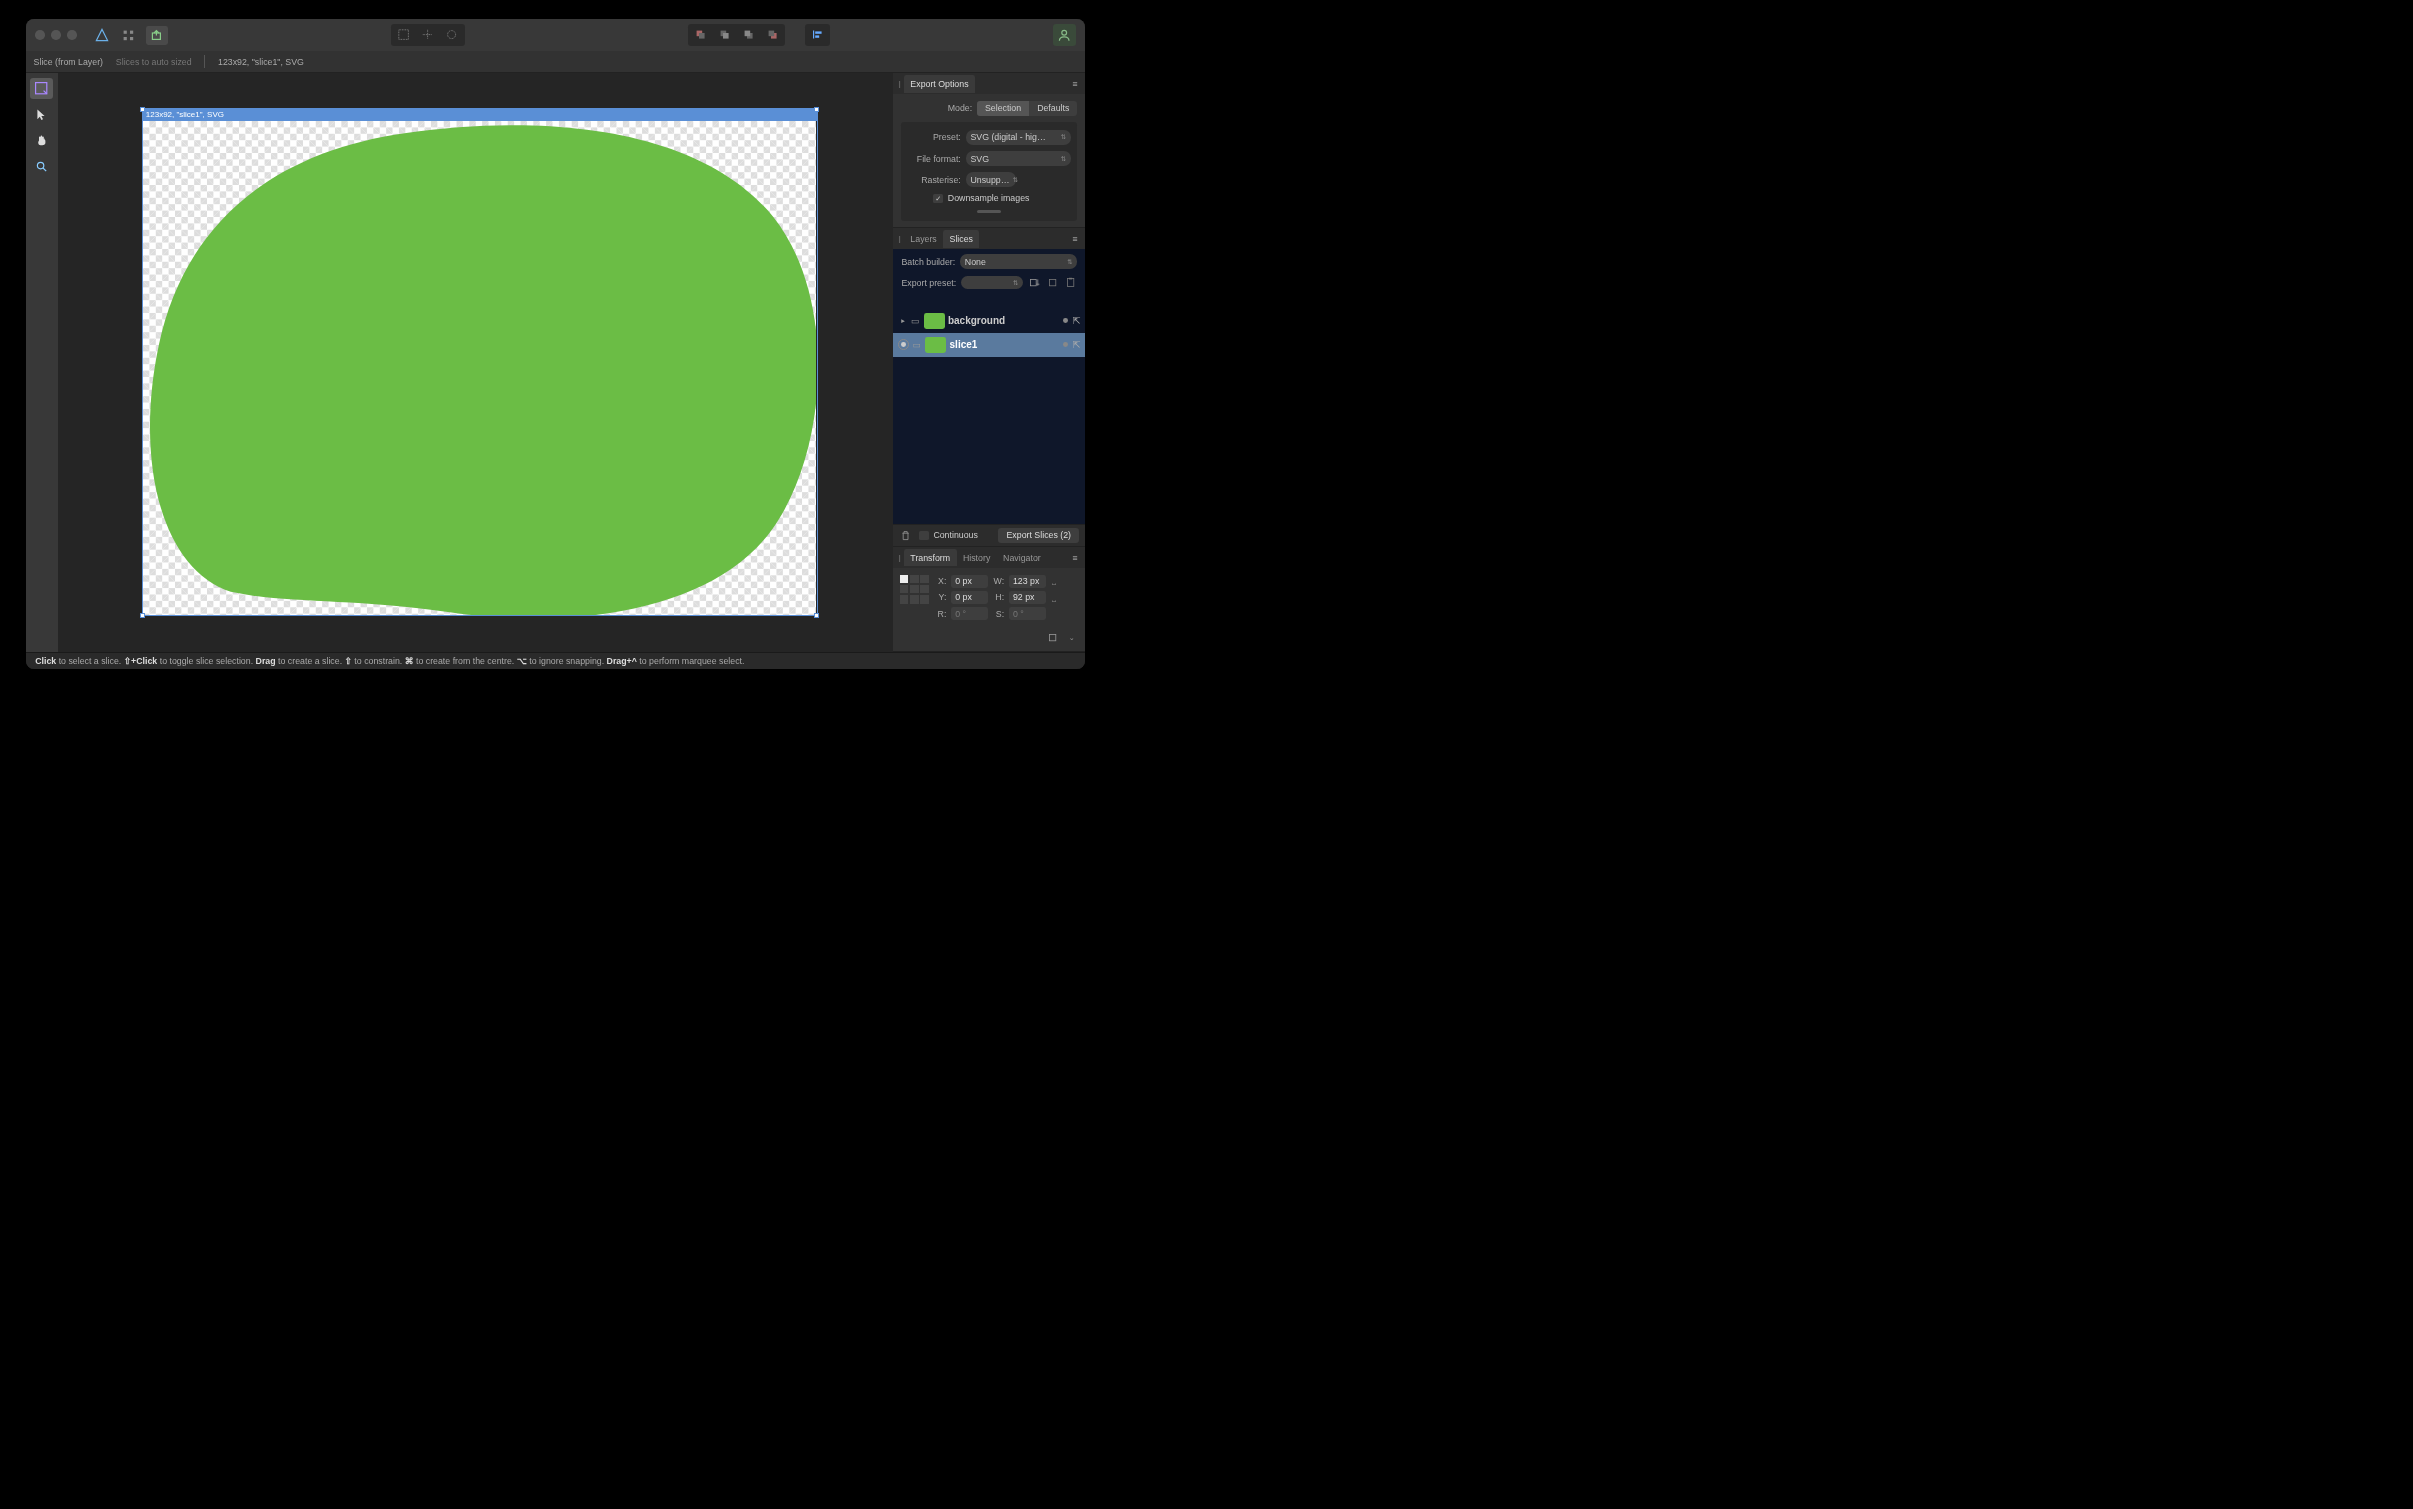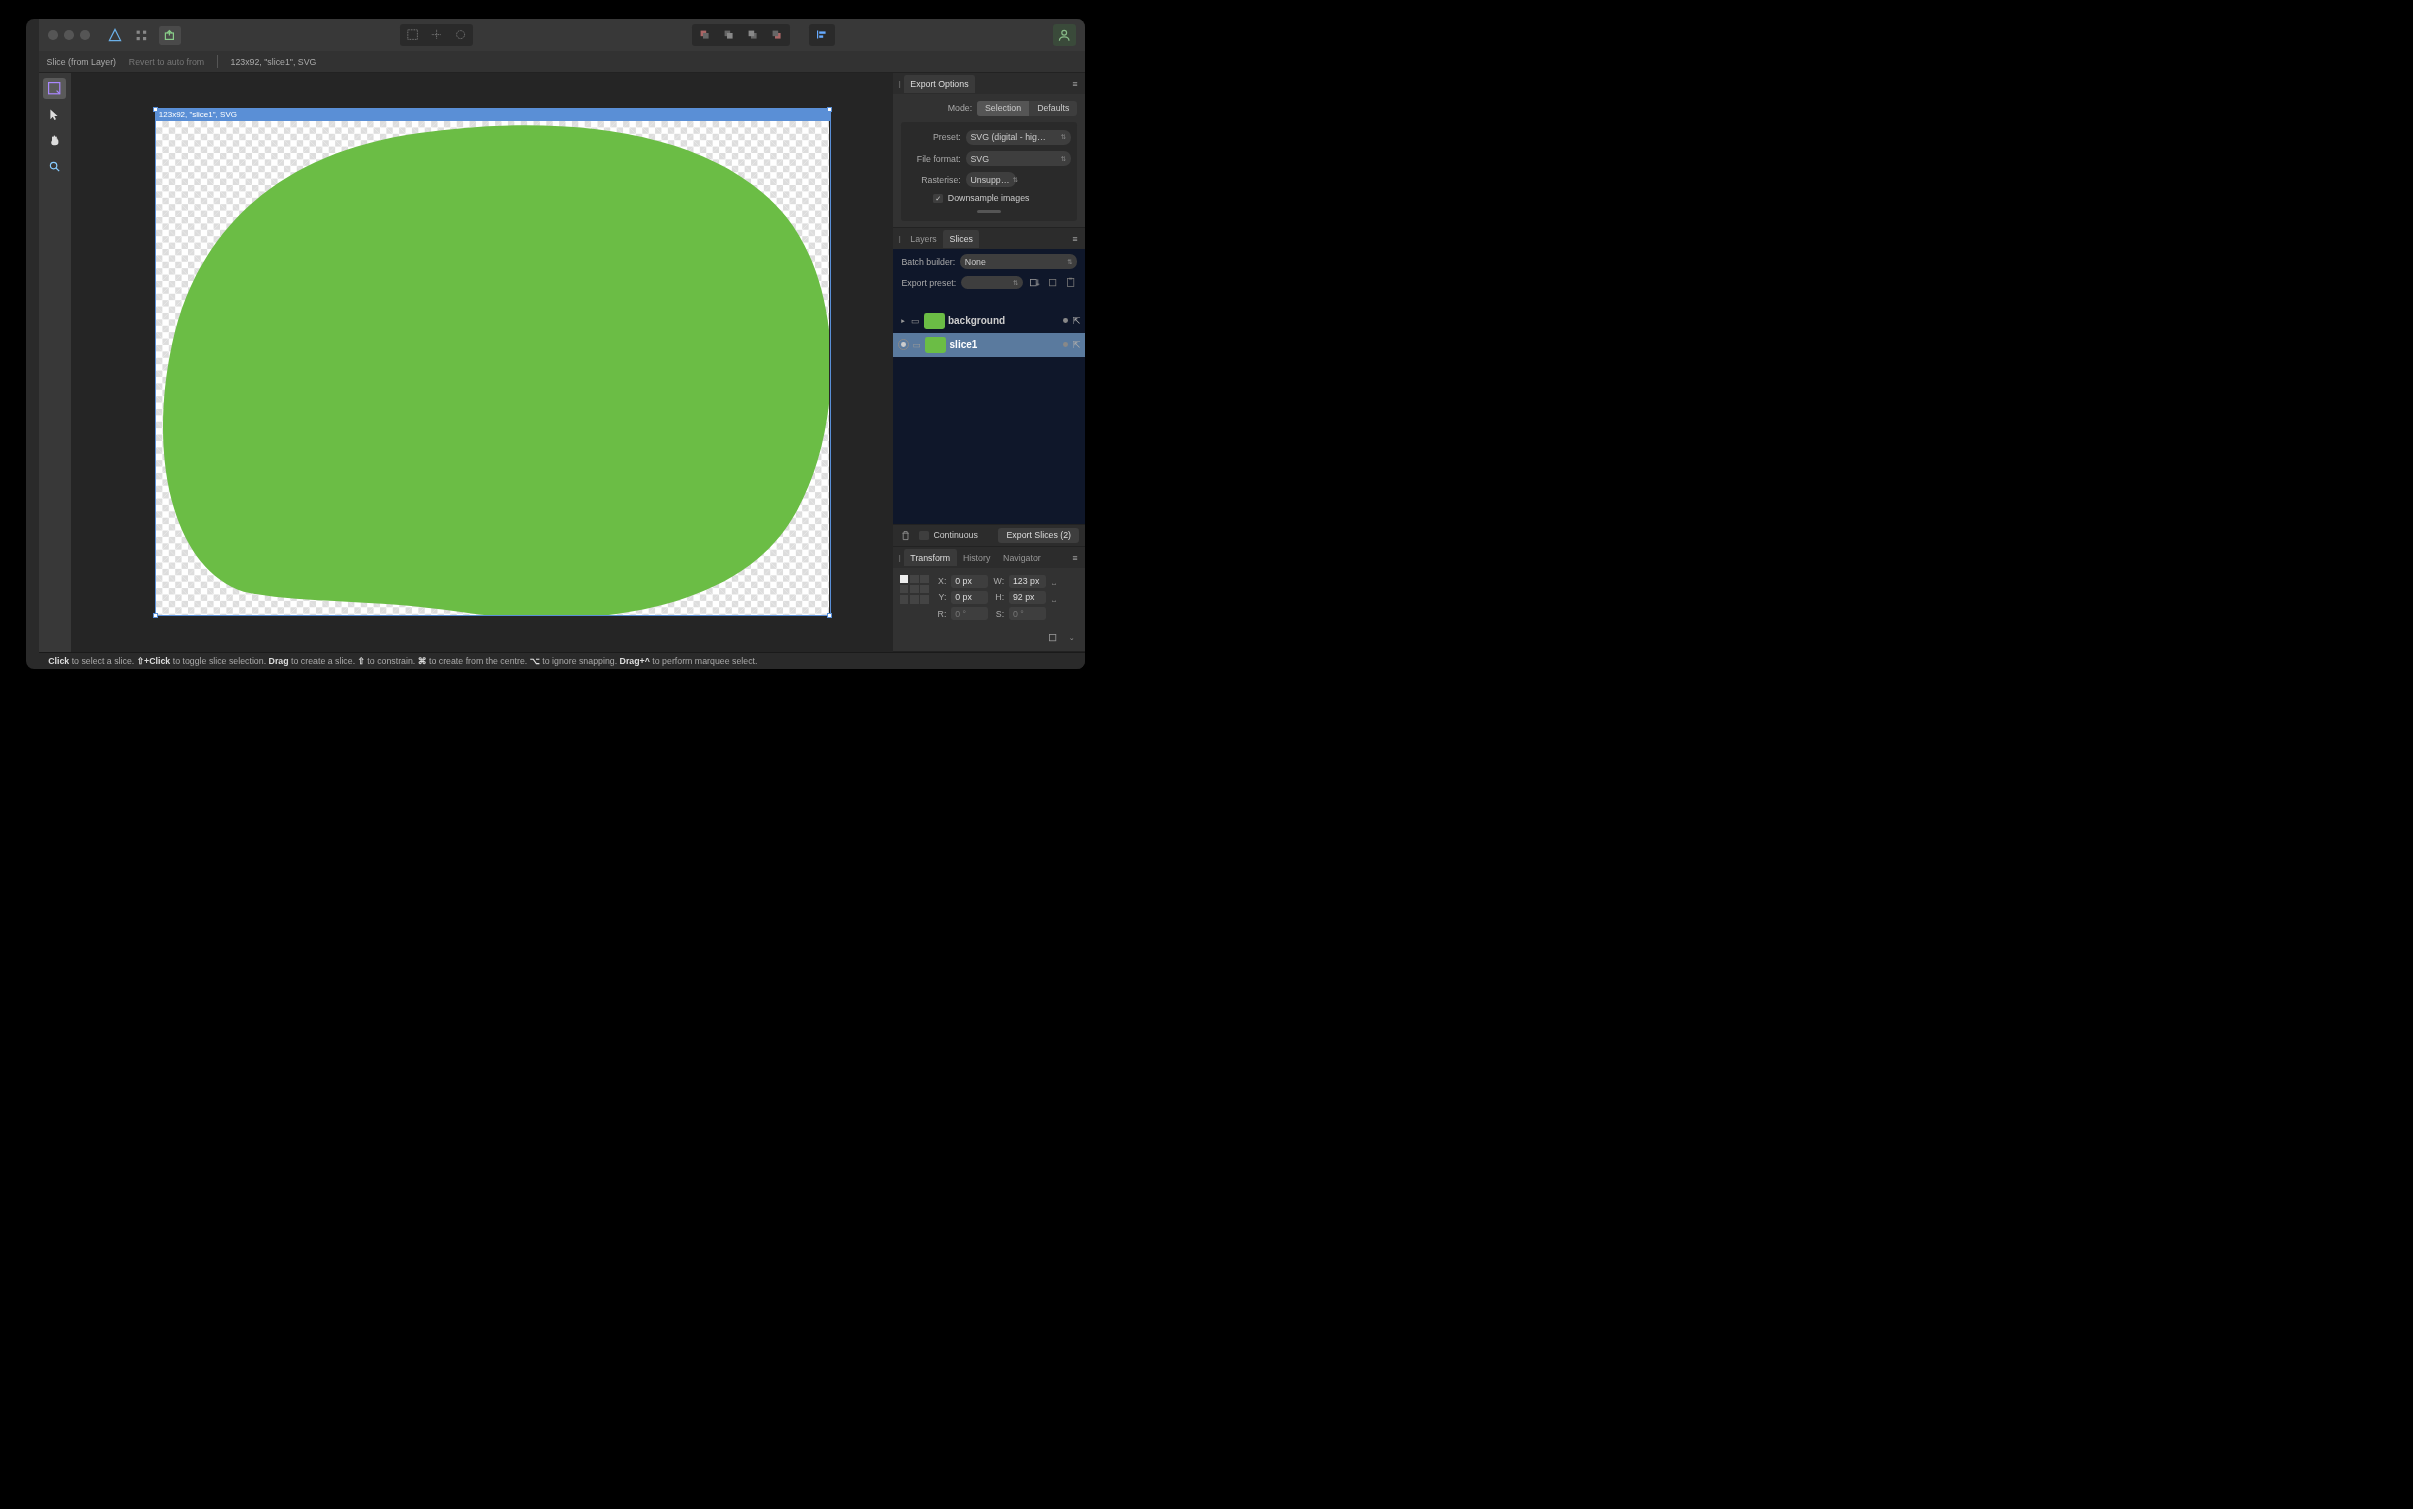--- a/index.html
+++ b/index.html
@@ -1,17 +1,17 @@
 <!DOCTYPE html>
 <html style="font-size:12.8px"><head>
 <meta charset="utf-8">
 <style>
 * { margin: 0; padding: 0; box-sizing: border-box; font-family: -apple-system, BlinkMacSystemFont, "Segoe UI", sans-serif; }
 body { background: #000; width: 1111px; height: 695px; overflow: hidden; position: relative; }
-.window { position: absolute; top: 19px; left: 25.6px; right: 25.6px; bottom: 25.6px; background: #2a2a2a; border-radius: 8px; overflow: hidden; display: flex; flex-direction: column; box-shadow: 0 8px 32px rgba(0,0,0,0.5); padding-left: 13px; }
+.window { position: absolute; top: 19px; left: 25.6px; right: 25.6px; bottom: 25.6px; background: #2a2a2a; border-radius: 8px; overflow: hidden; display: flex; flex-direction: column; box-shadow: 0 8px 32px rgba(0,0,0,0.5); }
 
 
 .titlebar { height: 32px; background: #383838; display: flex; align-items: center; padding: 0 9.6px; gap: 6.4px; }
 .traffic-lights { display: flex; gap: 6.4px; margin-right: 9.6px; }
 .traffic-light { width: 9.6px; height: 9.6px; border-radius: 50%; }
 .tl-close { background: #555; }
 .tl-min { background: #555; }
 .tl-max { background: #555; }
 .app-icon { width: 17.6px; height: 17.6px; display: flex; align-items: center; justify-content: center; }
 .toolbar-group { display: flex; gap: 1.6px; background: #2a2a2a; border-radius: 3.2px; padding: 1.6px; }
@@ -198,21 +198,21 @@
     <div class="account-icon">
       <svg width="14.4" height="14.4" viewBox="0 0 18 18">
           <circle cx="9" cy="6" r="3" fill="none" stroke="#8b8" stroke-width="1.5"></circle>
           <path d="M3 16 Q3 11 9 11 Q15 11 15 16" fill="none" stroke="#8b8" stroke-width="1.5"></path>
         </svg>
     </div>
   </div>
 
   <div class="context-bar">
     <span class="context-item">Slice (from Layer)</span>
-    <span class="context-item" style="color:#777">Revert to auto from</span>
+    <span class="context-item" style="color:#777">Slices to auto sized</span>
     <span class="context-divider"></span>
     <span class="context-item">123x92, "slice1", SVG</span>
   </div>
 
   <div class="main">
 
     <div class="left-toolbar">
       <div class="tool-btn active">
         <svg width="14.4" height="14.4" viewBox="0 0 18 18">
             <rect x="2" y="2" width="14" height="14" fill="none" stroke="#a8f" stroke-width="1.5"></rect>

